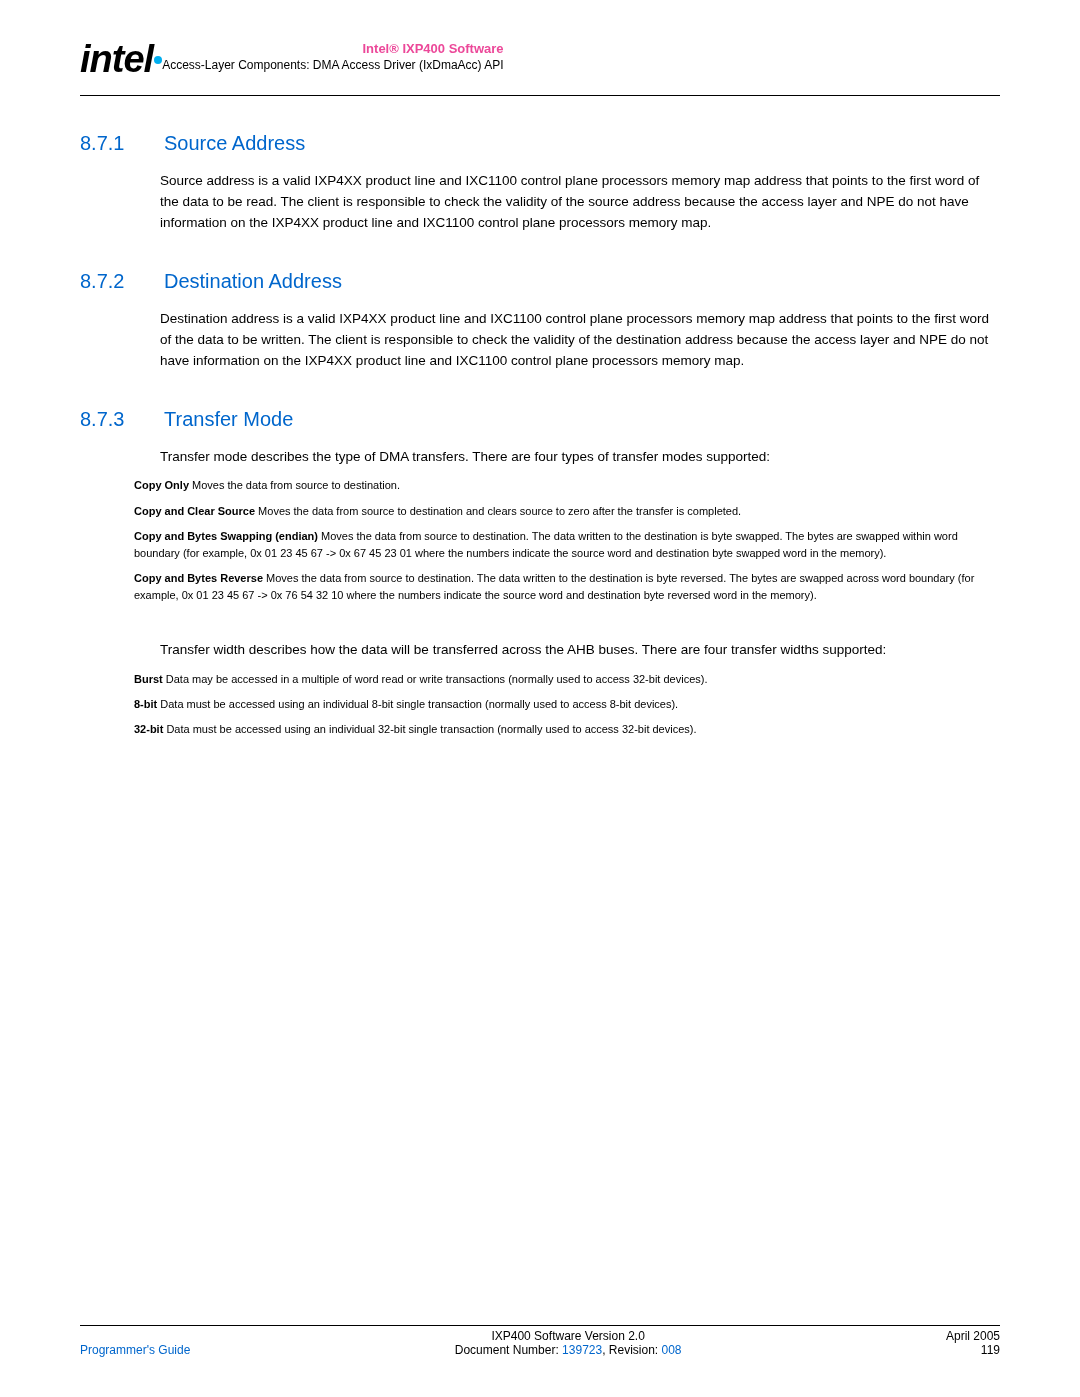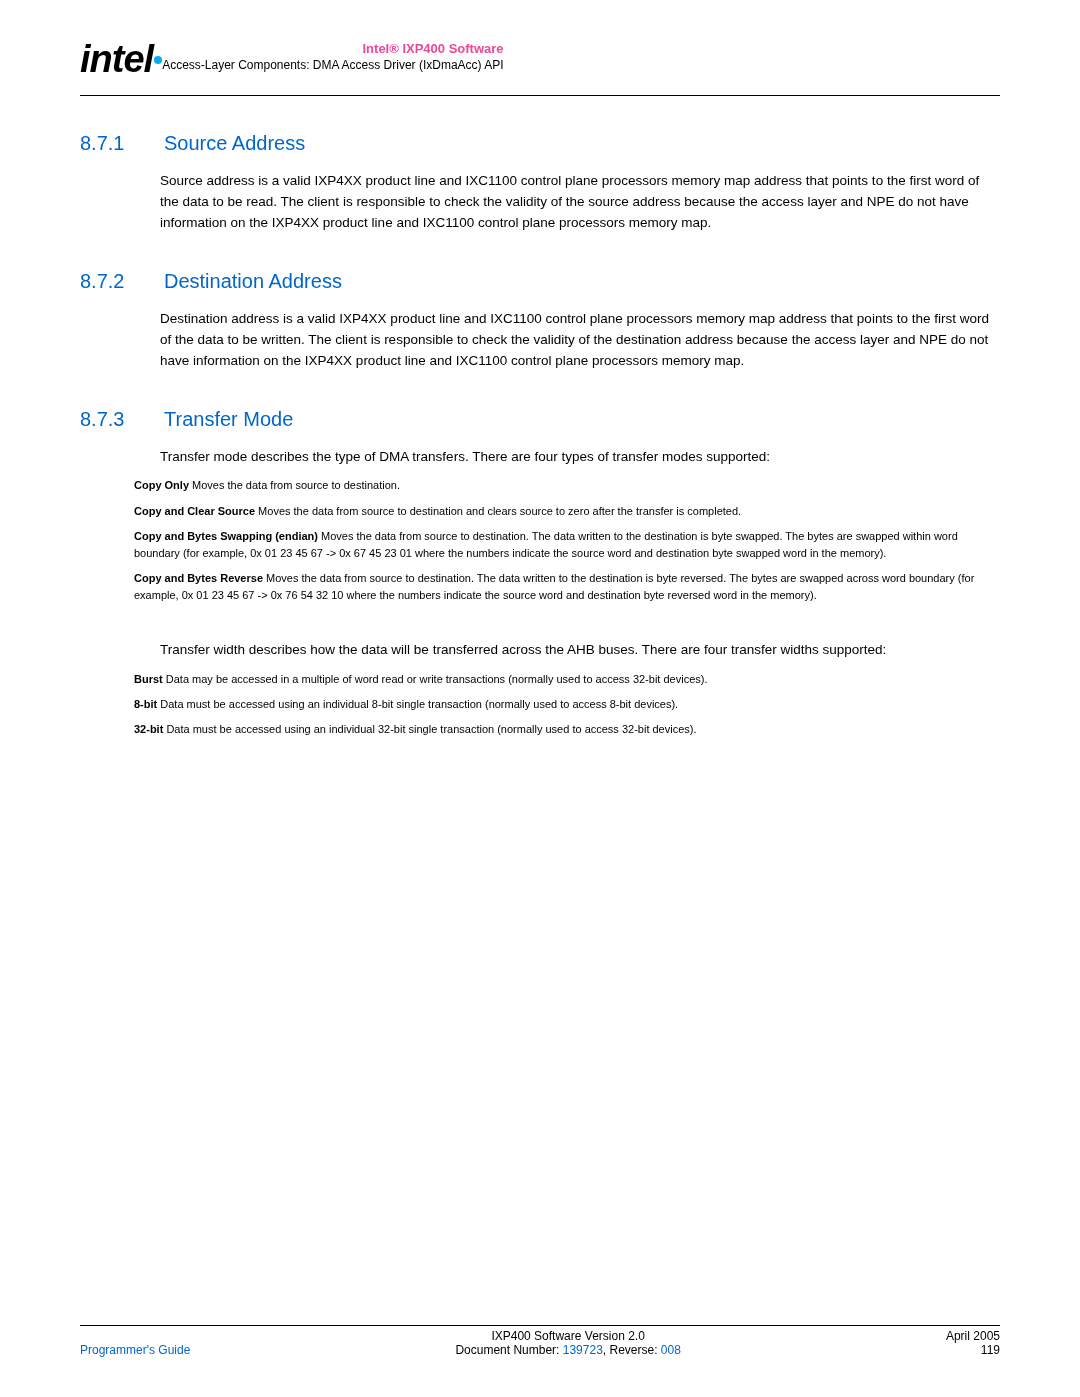--- a/index.html
+++ b/index.html
@@ -226,21 +226,21 @@
     </div>
   </div>
 
   <div class="footer">
     <div class="footer-left">
       <span>Programmer's Guide</span>
     </div>
     <div class="footer-center">
       <div>IXP400 Software Version 2.0</div>
       <div>
-        <span>Document Number: </span><span class="doc-link">139723</span><span>, Reverse: </span><span class="doc-link">008</span>
+        <span>Document Number: </span><span class="doc-link">139723</span><span>, Revision: </span><span class="doc-link">008</span>
       </div>
     </div>
     <div class="footer-right">
       <div>April 2005</div>
       <div>119</div>
     </div>
   </div>
 
 </div>
 

